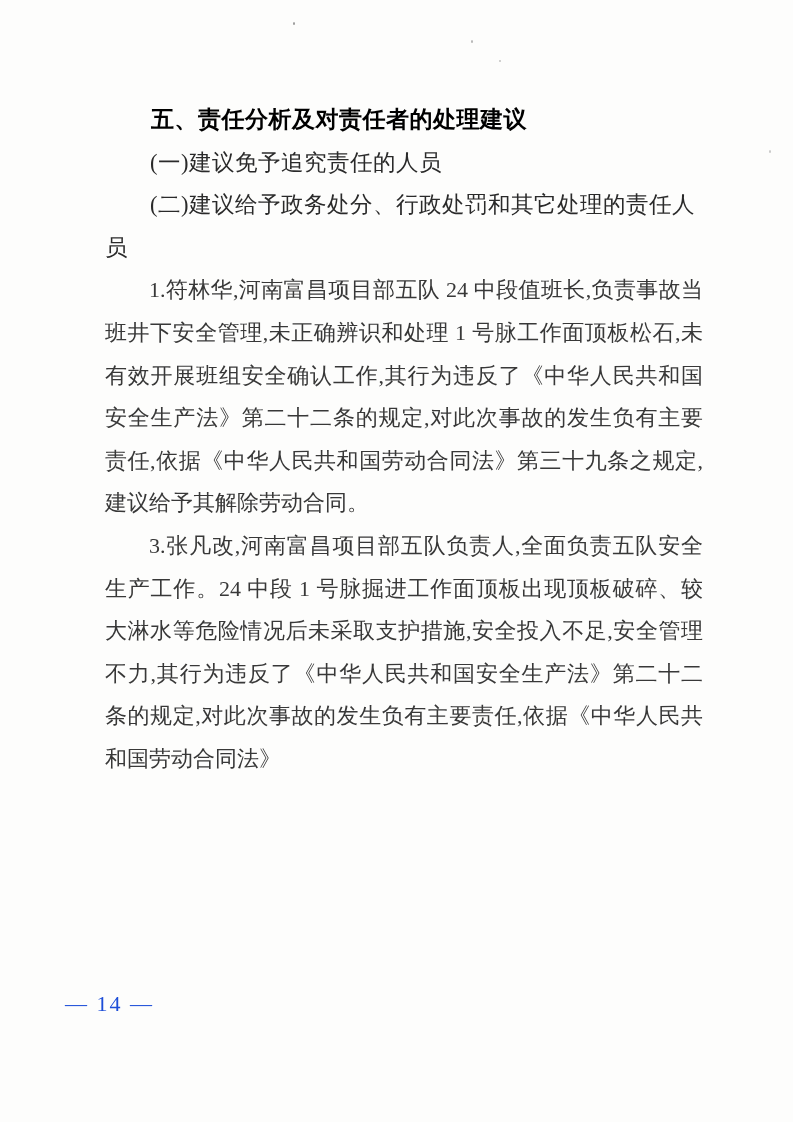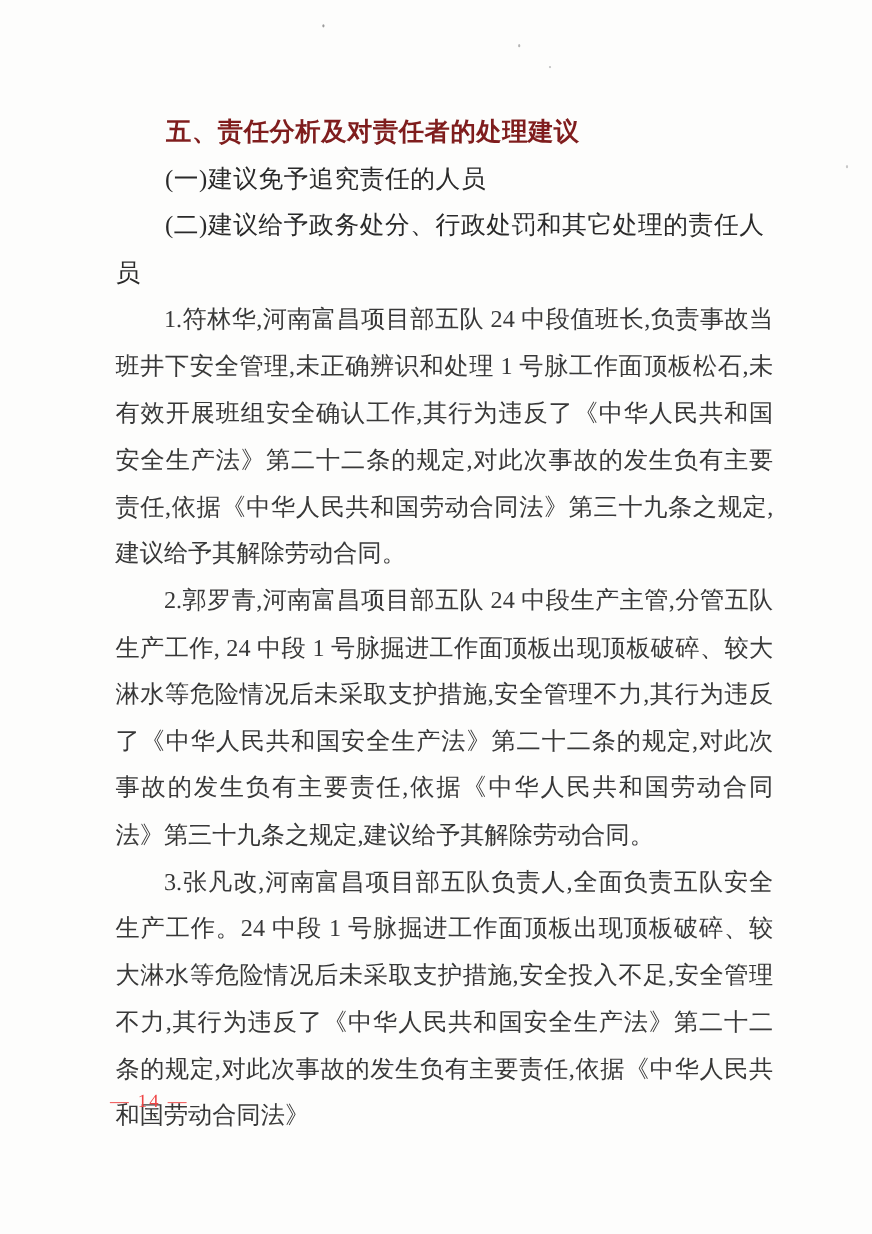--- a/index.html
+++ b/index.html
@@ -22,45 +22,45 @@
     width: 598px;
     color: #383838;
     font-size: 22px;
     line-height: 42.6px;
     text-align: justify;
     text-justify: inter-ideograph;
   }
   .content h1 {
     font-size: 23px;
     font-weight: bold;
-    color: #7f1d1d;
+    color: #000000;
     margin: 0;
     text-indent: 2em;
     text-align: left;
     letter-spacing: 0.5px;
   }
   .content h2 {
     font-size: 22.5px;
     font-weight: normal;
     color: #2a2a2a;
     margin: 0;
     text-indent: 2em;
     text-align: left;
     letter-spacing: 0.5px;
   }
   .content p {
     margin: 0;
     text-indent: 2em;
   }
   .page-number {
     position: absolute;
-    left: 100px;
+    left: 65px;
     top: 991px;
-    font-size: 17px;
-    color: #ef4444;
+    font-size: 22px;
+    color: #1d4ed8;
     letter-spacing: 2px;
     font-family: "Liberation Serif", serif;
   }
   .speck {
     position: absolute;
     background: #9a9a9a;
     border-radius: 50%;
   }
   .speck.s1 { left: 293px; top: 22px;  width: 2px; height: 3px; }
   .speck.s2 { left: 471px; top: 40px;  width: 2px; height: 3px; background: #b5b5b5; }
@@ -80,20 +80,19 @@
   <div class="content">
     <h1>五、责任分析及对责任者的处理建议</h1>
 
     <h2>(一)建议免予追究责任的人员</h2>
 
 
     <h2>(二)建议给予政务处分、行政处罚和其它处理的责任人员</h2>
 
     <p>1.符林华,河南富昌项目部五队 24 中段值班长,负责事故当班井下安全管理,未正确辨识和处理 1 号脉工作面顶板松石,未有效开展班组安全确认工作,其行为违反了《中华人民共和国安全生产法》第二十二条的规定,对此次事故的发生负有主要责任,依据《中华人民共和国劳动合同法》第三十九条之规定,建议给予其解除劳动合同。</p>
 
-    <p>2.郭罗青,河南富昌项目部五队 24 中段生产主管,分管五队生产工作, 24 中段 1 号脉掘进工作面顶板出现顶板破碎、较大淋水等危险情况后未采取支护措施,安全管理不力,其行为违反了《中华人民共和国安全生产法》第二十二条的规定,对此次事故的发生负有主要责任,依据《中华人民共和国劳动合同法》第三十九条之规定,建议给予其解除劳动合同。</p>
 
     <p>3.张凡改,河南富昌项目部五队负责人,全面负责五队安全生产工作。24 中段 1 号脉掘进工作面顶板出现顶板破碎、较大淋水等危险情况后未采取支护措施,安全投入不足,安全管理不力,其行为违反了《中华人民共和国安全生产法》第二十二条的规定,对此次事故的发生负有主要责任,依据《中华人民共和国劳动合同法》</p>
   </div>
 
   <div class="page-number">— 14 —</div>
 
 </div>
 
 </body></html>

